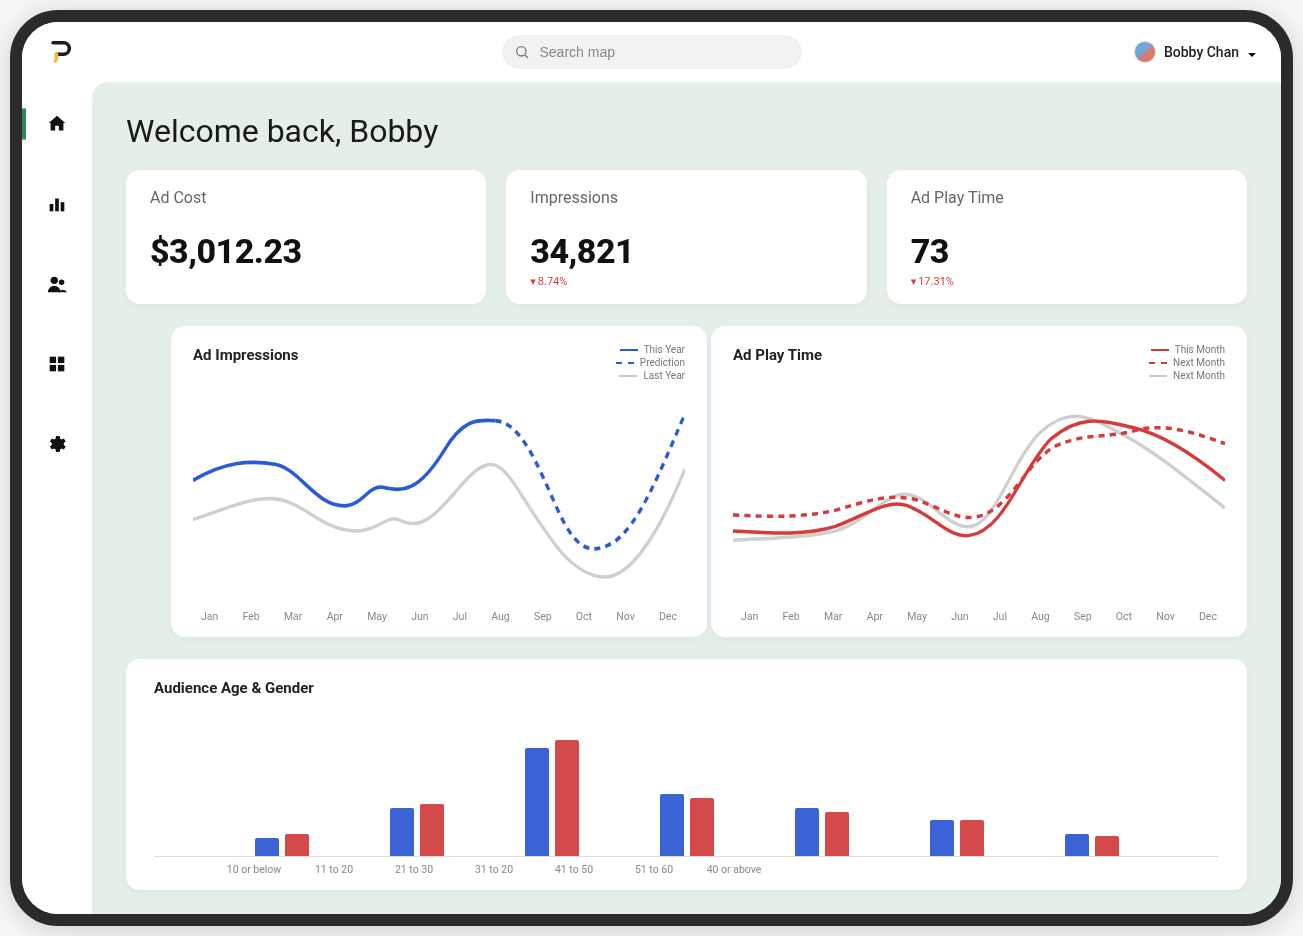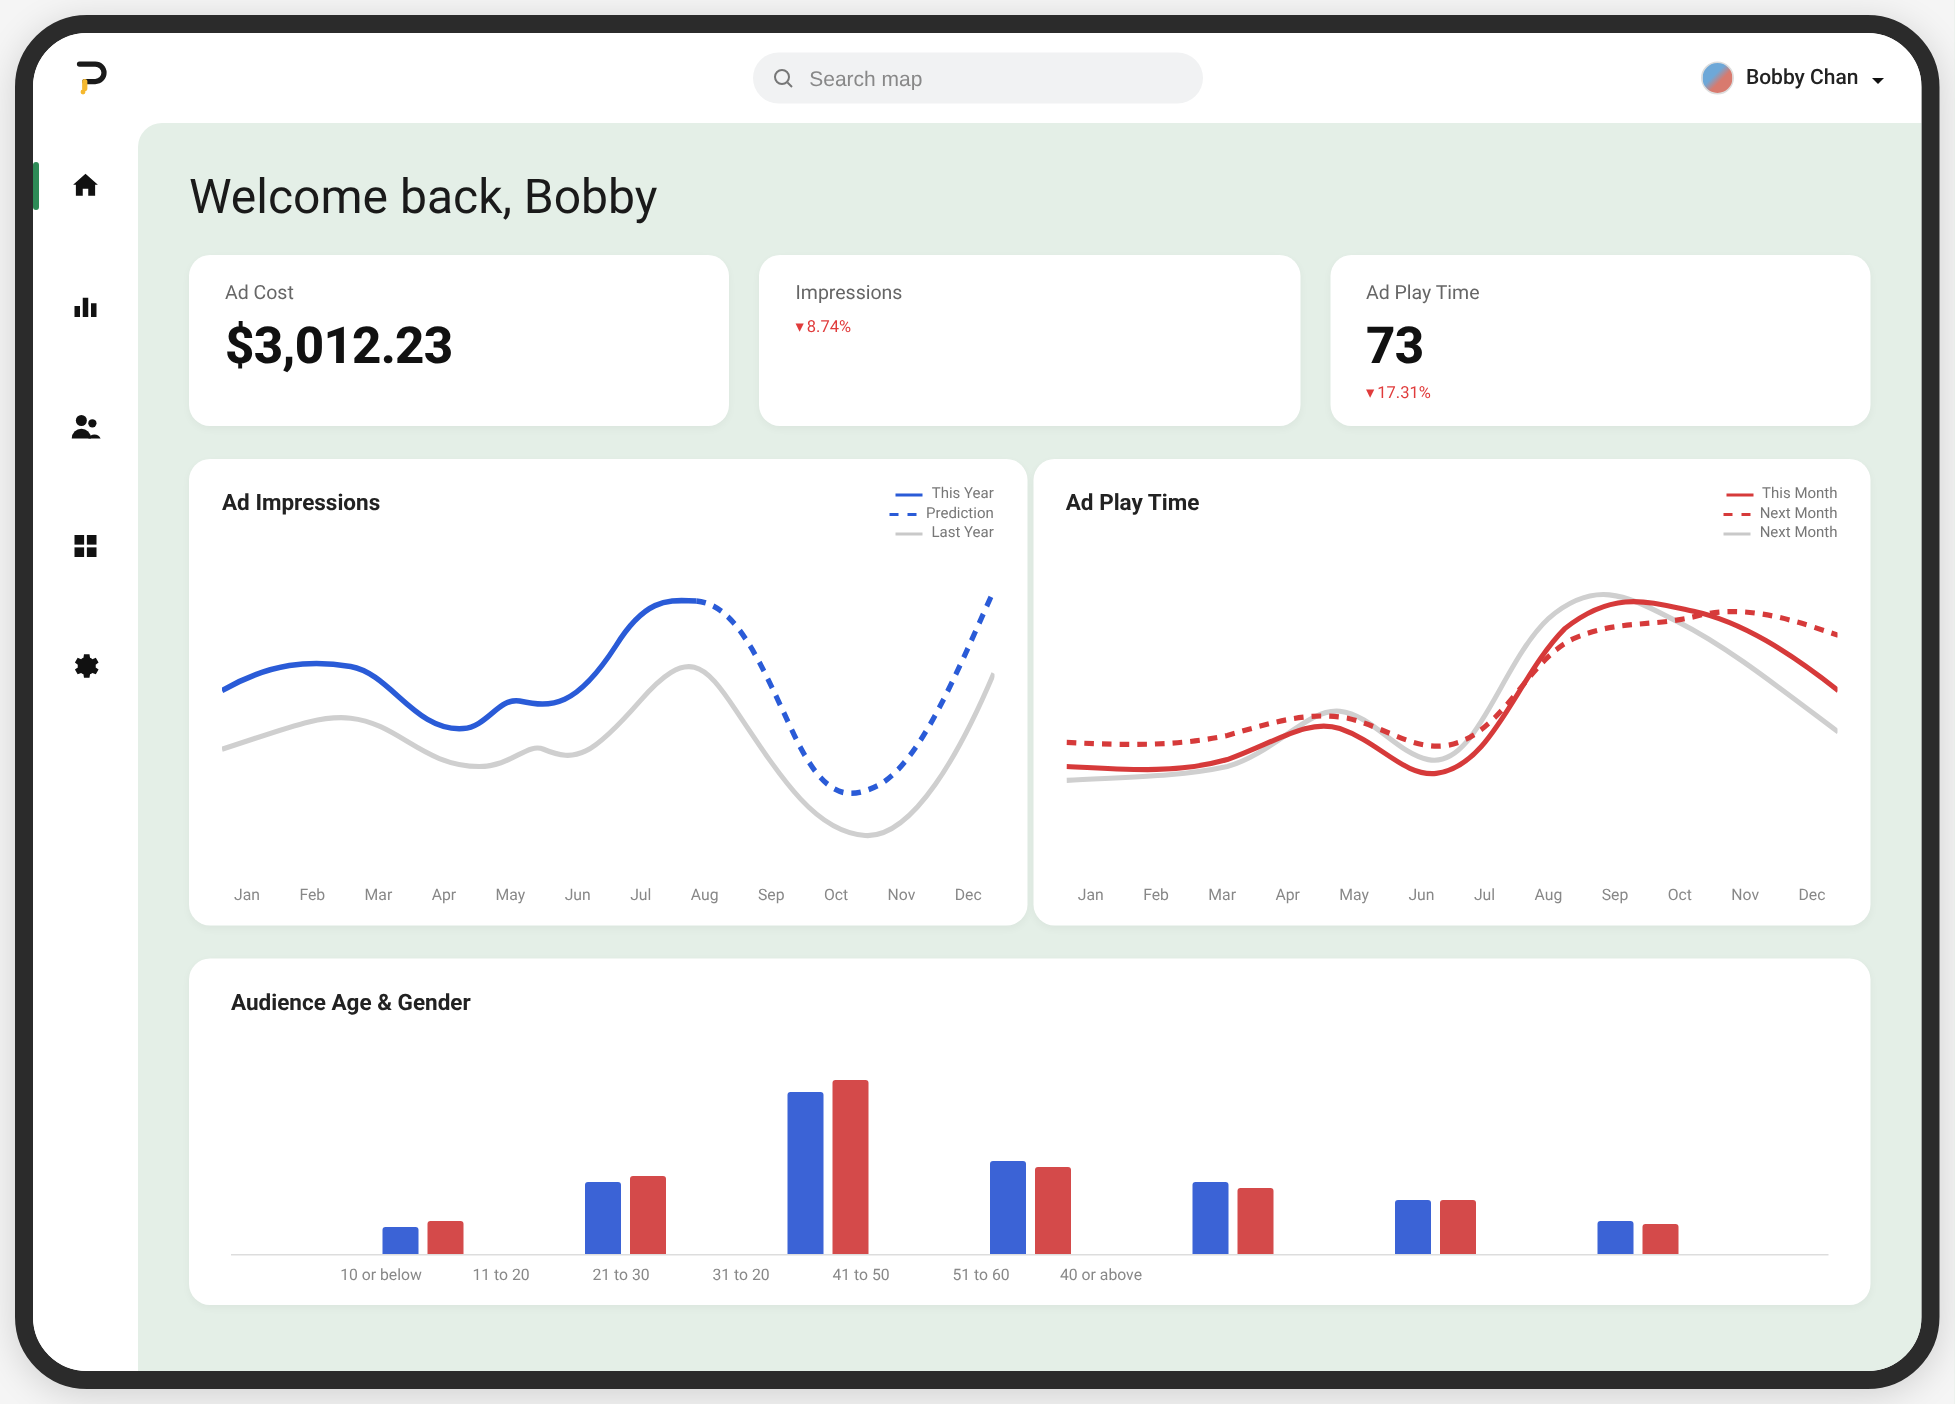--- a/index.html
+++ b/index.html
@@ -128,42 +128,43 @@
     margin-bottom: 22px;
   }
   .stat-card {
     flex: 1;
     background: #fff;
     border-radius: 14px;
     padding: 18px 24px 16px 24px;
     box-shadow: 0 2px 6px rgba(0,0,0,0.04);
   }
   .stat-label {
-    font-size: 13px;
+    font-size: 16px;
     color: #666;
-    margin-bottom: 8px;
+    margin-bottom: 24px;
   }
   .stat-value {
     font-size: 34px;
     font-weight: 800;
     color: #111;
     letter-spacing: -0.5px;
   }
   .stat-delta {
     font-size: 11px;
     color: #e03b3b;
     margin-top: 4px;
     display: flex;
     align-items: center;
     gap: 2px;
   }
   .charts-row {
     display: flex;
     gap: 4px;
     margin-bottom: 22px;
+    margin-left: 45px;
   }
   .chart-card {
     flex: 1;
     background: #fff;
     border-radius: 14px;
     padding: 20px 22px 14px 22px;
     box-shadow: 0 2px 6px rgba(0,0,0,0.04);
     position: relative;
   }
   .chart-title {
@@ -317,20 +318,21 @@
     <div class="main">
       <h1 class="welcome">Welcome back, Bobby</h1>
 
       <div class="cards-row">
         <div class="stat-card">
           <div class="stat-label">Ad Cost</div>
           <div class="stat-value">$3,012.23</div>
         </div>
         <div class="stat-card">
           <div class="stat-label">Impressions</div>
+          <div class="stat-value">34,821</div>
           <div class="stat-delta">
             <span>▾</span>
             <span>8.74%</span>
           </div>
         </div>
         <div class="stat-card">
           <div class="stat-label">Ad Play Time</div>
           <div class="stat-value">73</div>
           <div class="stat-delta">
             <span>▾</span>

